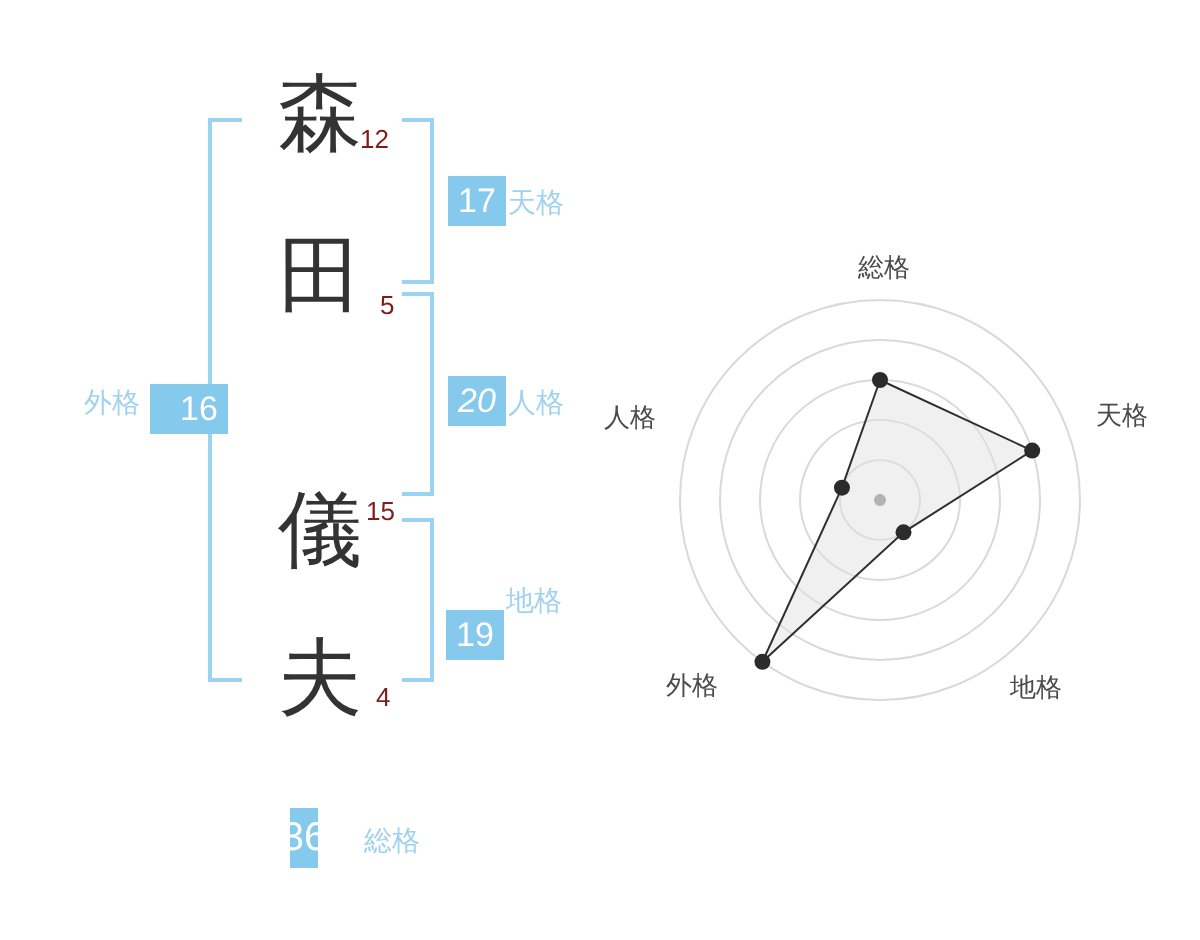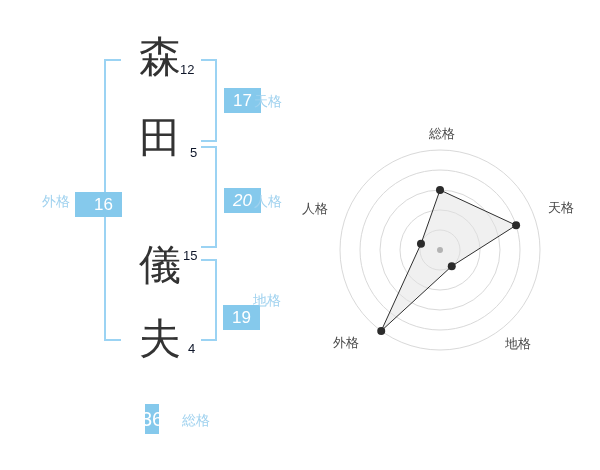--- a/index.html
+++ b/index.html
@@ -1,27 +1,27 @@
 <!DOCTYPE html>
 <html><head>
 <meta charset="utf-8">
 <style>
   html,body{margin:0;padding:0;background:#fff;}
   body{font-family:"Liberation Sans","DejaVu Sans",sans-serif;}
   #stage{position:relative;width:600px;height:470px;background:#ffffff;overflow:hidden;}
 
   
   .kanji{position:absolute;width:46px;text-align:center;font-size:42px;line-height:1;color:#333;}
-  .strokes{position:absolute;font-size:13px;color:#0f172a;}
+  .strokes{position:absolute;font-size:13px;color:#7f1d1d;}
 
   .bracket{position:absolute;}
   .bracket-left{border-left:2px solid #9bd3f3;border-top:2px solid #9bd3f3;border-bottom:2px solid #9bd3f3;}
   .bracket-right{border-right:2px solid #9bd3f3;border-top:2px solid #9bd3f3;border-bottom:2px solid #9bd3f3;}
 
-  .badge{position:absolute;width:37px;height:25px;background:#85c9ec;color:#ffffff;
+  .badge{position:absolute;width:29px;height:25px;background:#85c9ec;color:#ffffff;
          font-size:17px;display:flex;align-items:center;justify-content:center;}
   .badge-big{width:14px;height:30px;font-size:20px;}
   .blue-label{position:absolute;font-size:14px;color:#a0d2ef;}
 
   
   #radar{position:absolute;left:290px;top:100px;width:300px;height:300px;}
 </style>
 </head>
 <body>
 

